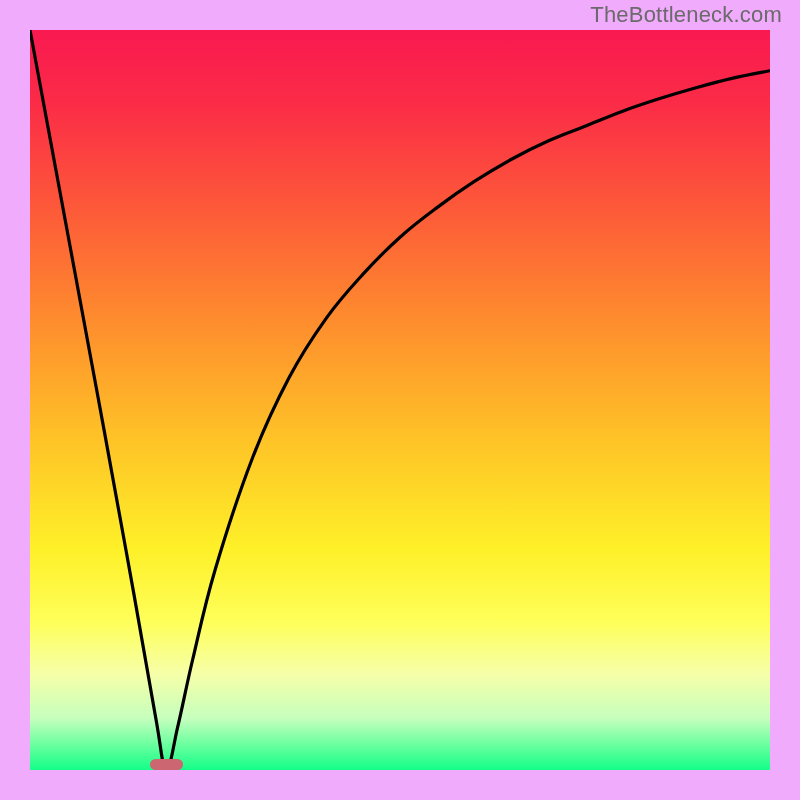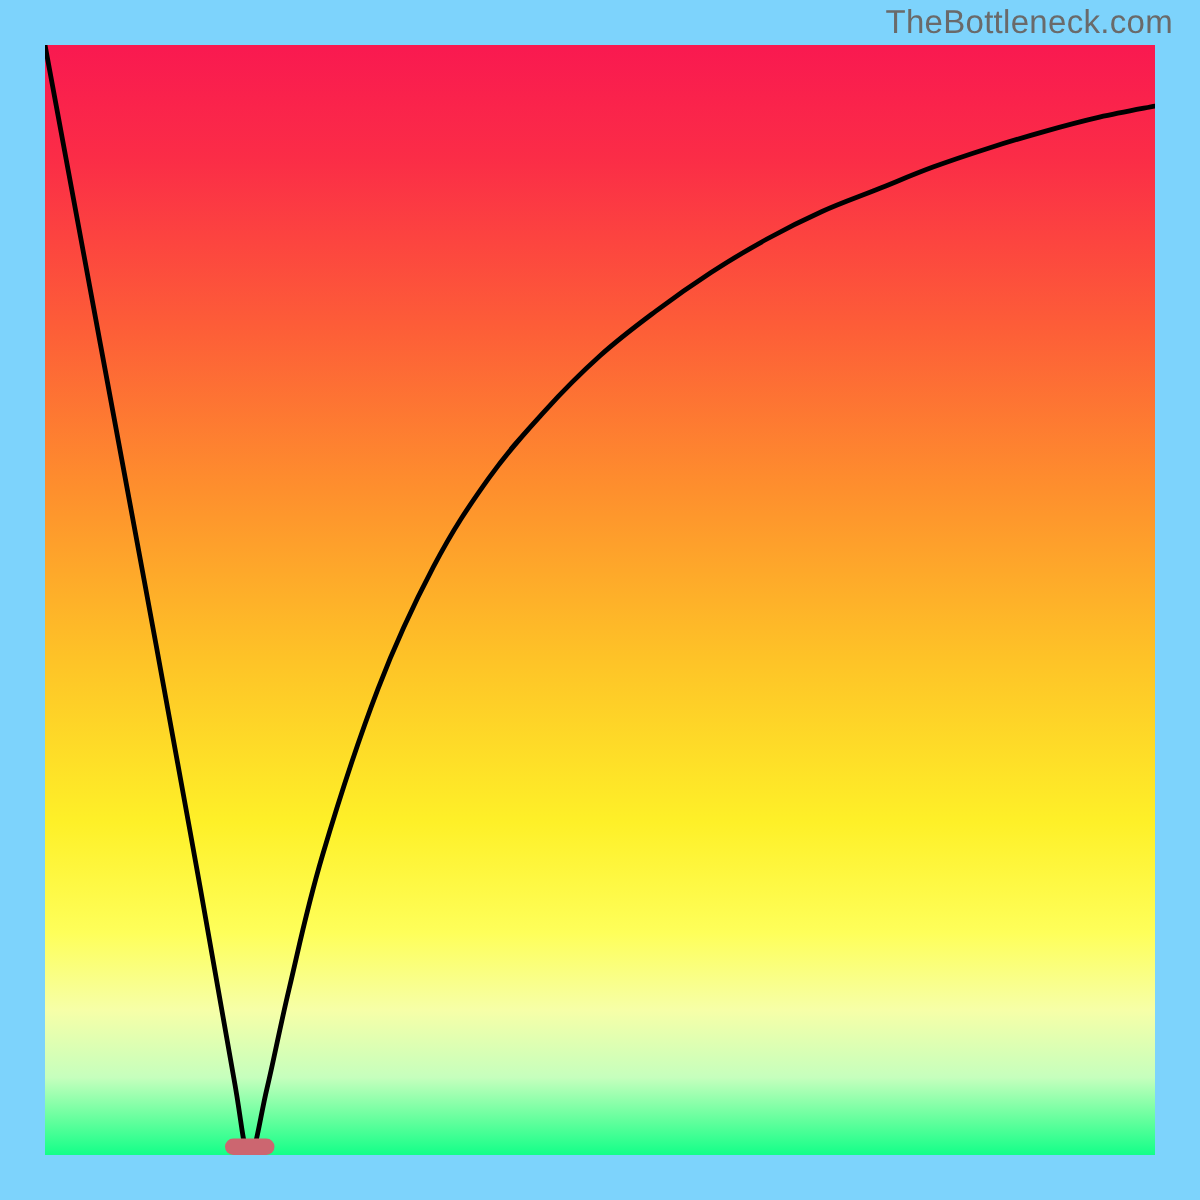--- a/index.html
+++ b/index.html
@@ -8,21 +8,21 @@
     width: 800px;
     height: 800px;
     background: #000;
     font-family: Arial, Helvetica, sans-serif;
     overflow: hidden;
   }
   .frame {
     position: relative;
     width: 800px;
     height: 800px;
-    background: #7dd3fc;
+    background: #f0abfc;
   }
   .attribution {
     position: absolute;
     top: 2px;
     right: 18px;
     color: #6a6a6a;
     font-size: 22px;
     font-weight: 500;
     letter-spacing: 0.2px;
     z-index: 10;

